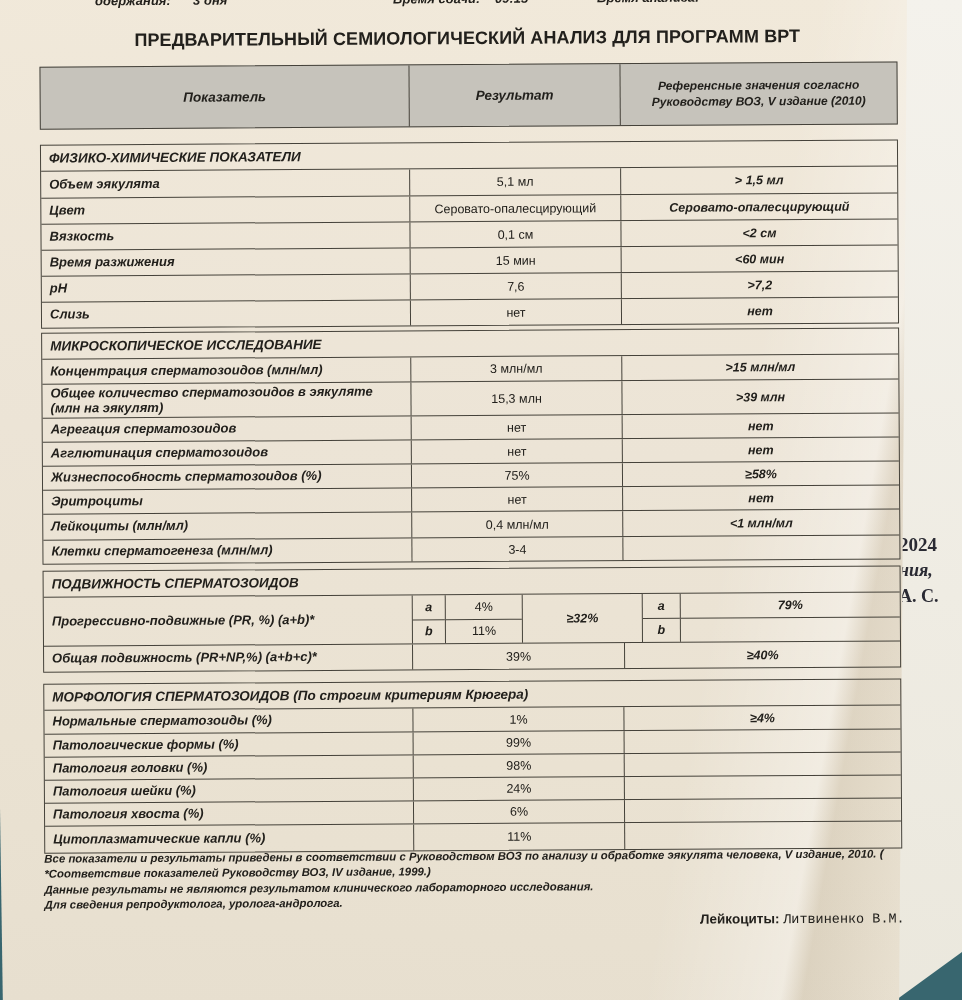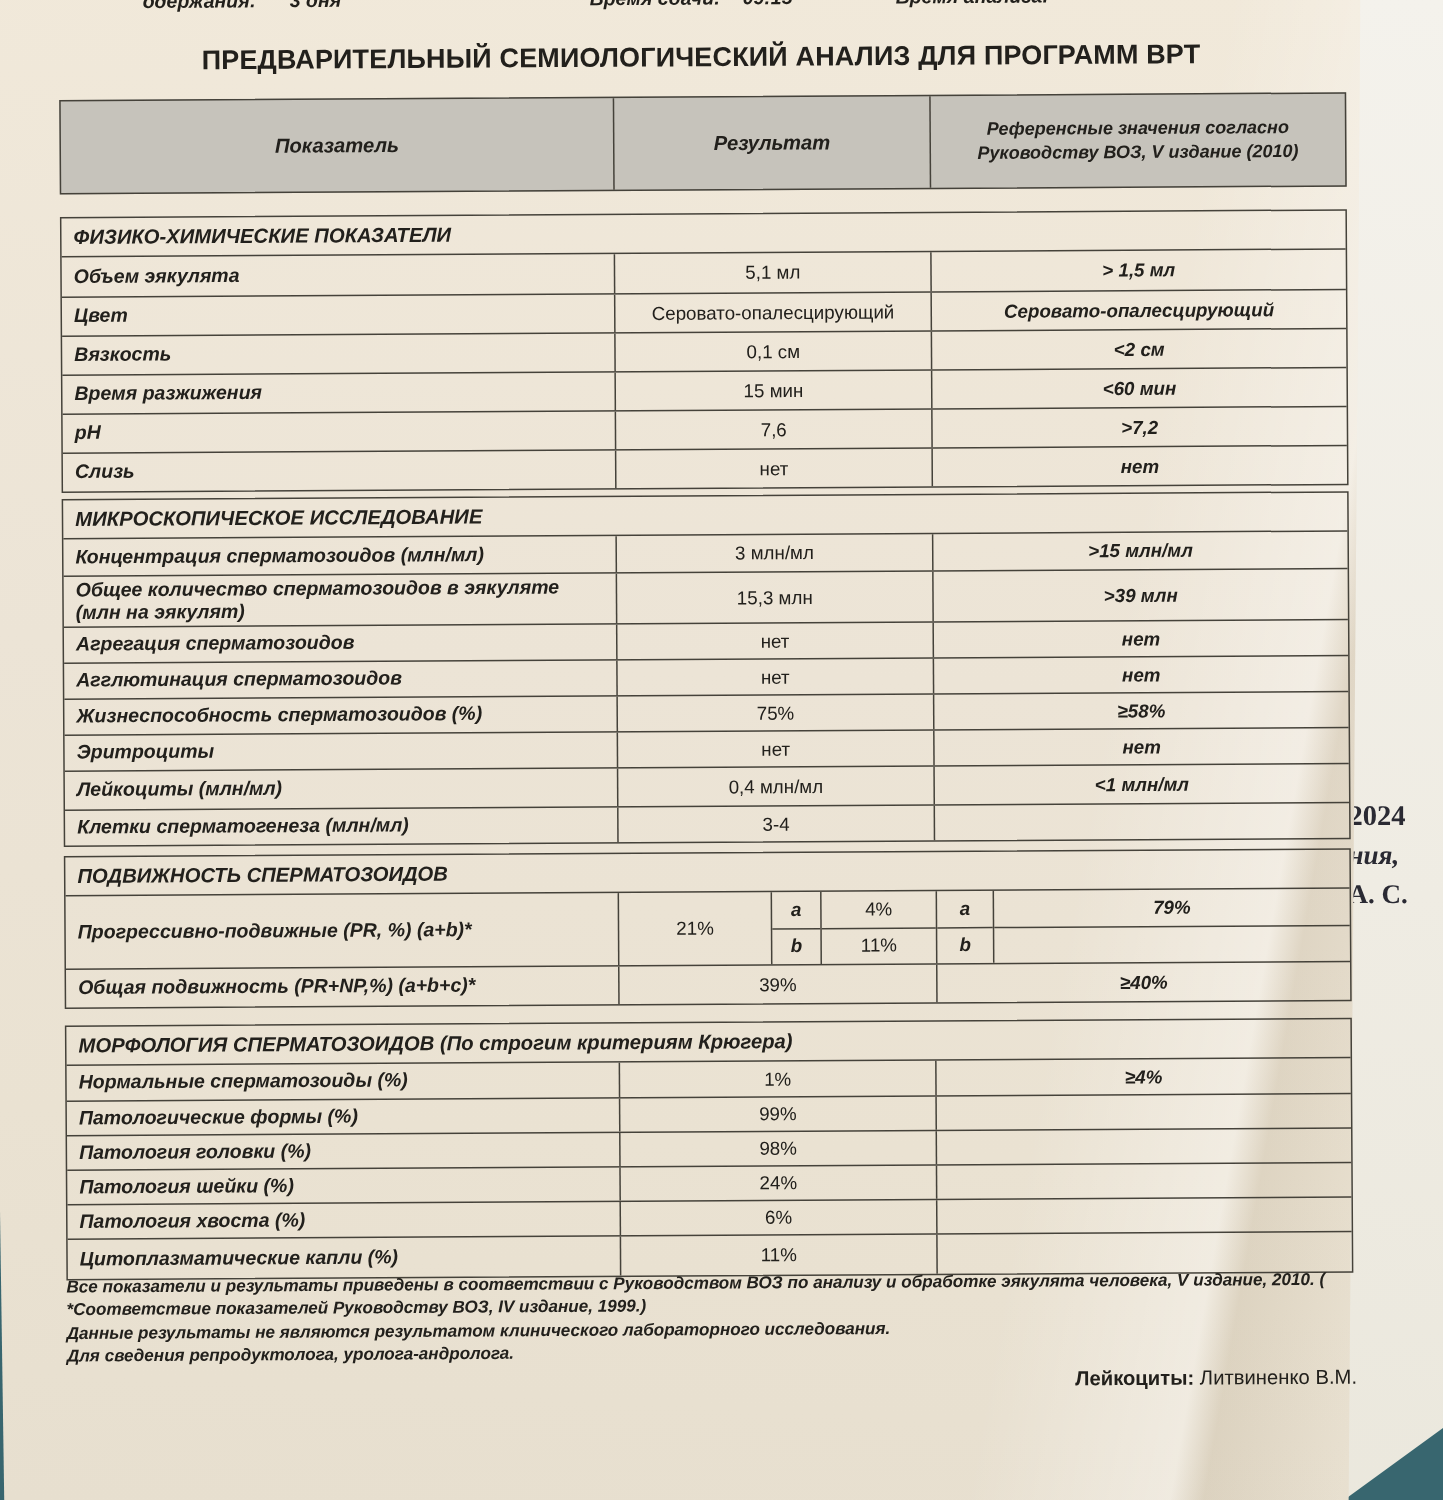--- a/index.html
+++ b/index.html
@@ -99,21 +99,21 @@
   .stack > div{flex:1;display:flex;align-items:center;justify-content:center;}
   .stack > div + div{border-top:1.6px solid var(--line,#45423a);}
 
   .footnotes{position:absolute;left:42px;top:849px;width:858px;
     font-size:11.4px;font-weight:bold;font-style:italic;line-height:1.35;}
   .footnotes p{margin:0;}
 
   .signature{position:absolute;left:440px;top:913px;width:462px;text-align:right;
     font-size:13.5px;}
   .signature .sig-label{font-weight:bold;}
-  .signature .sig-name{font-weight:normal;}
+  .signature .sig-name{font-weight:normal;font-family:Liberation Mono, monospace;}
 </style>
 </head>
 <body>
 
 <div class="scene">
 
   <div class="sheet-behind">
     <div class="frag frag-year">2024</div>
     <div class="frag frag-niya">ния,</div>
     <div class="frag frag-as">А. С.</div>
@@ -216,29 +216,29 @@
         <div class="c1">Клетки сперматогенеза (млн/мл)</div>
         <div class="cell c2 res">3-4</div>
         <div class="cell c3 ref"></div>
       </div>
     </div>
 
     <div class="tbl s3">
       <div class="sec-head">ПОДВИЖНОСТЬ СПЕРМАТОЗОИДОВ</div>
       <div class="row mrow">
         <div class="c1">Прогрессивно-подвижные (PR, %) (a+b)*</div>
-        <div class="cell w102 res bl">21%</div>
         <div class="stack w33 bl">
           <div class="lab">a</div>
           <div class="lab">b</div>
         </div>
         <div class="stack w77 bl">
           <div class="res">4%</div>
           <div class="res">11%</div>
         </div>
+        <div class="cell w120 ref bl">≥32%</div>
         <div class="stack w38 bl">
           <div class="lab">a</div>
           <div class="lab">b</div>
         </div>
         <div class="stack fill bl">
           <div class="ref">79%</div>
           <div class="ref"></div>
         </div>
       </div>
       <div class="row trow">

